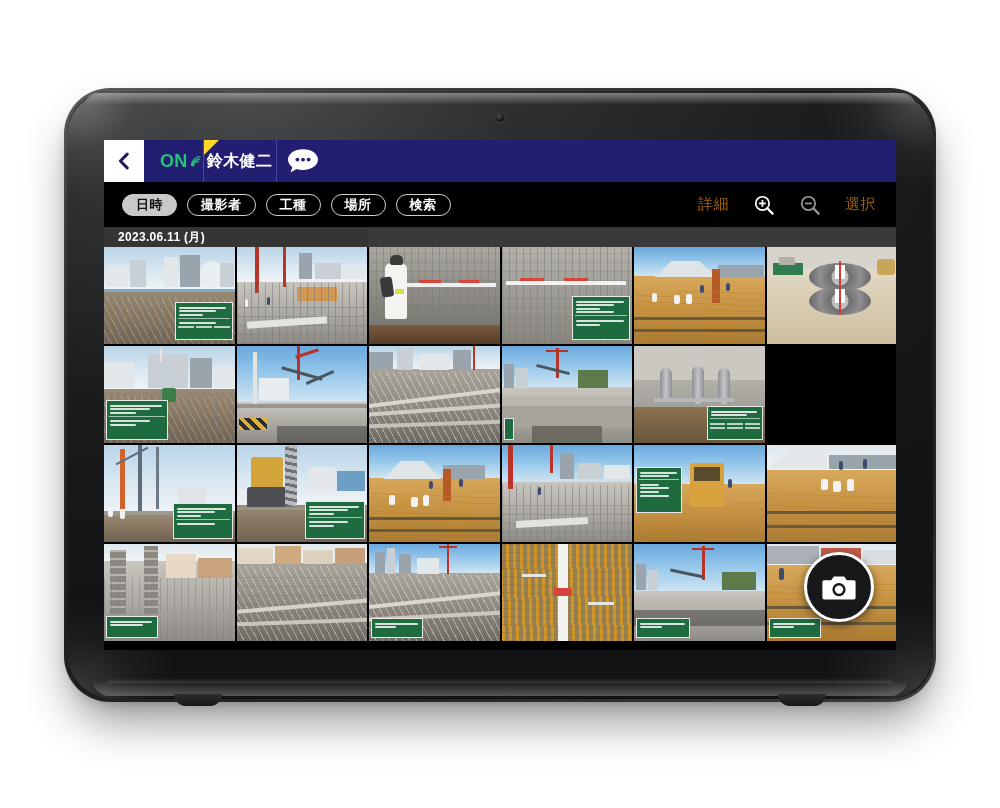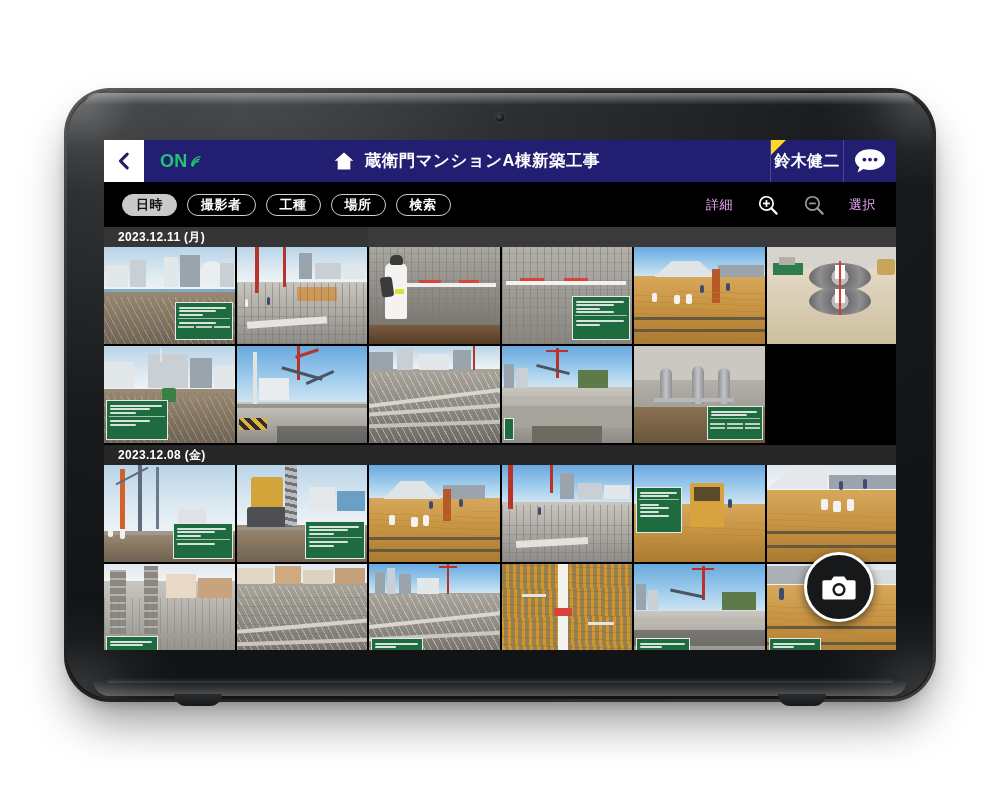--- a/index.html
+++ b/index.html
@@ -116,21 +116,21 @@
   }
   .chips{display:flex;align-items:center;gap:10px;}
   .chip{
     height:22px;min-width:52px;padding:0 13px;border-radius:14px;
     border:1.4px solid #cfcfcf;color:#ffffff;background:transparent;
     font-size:13px;font-weight:bold;display:flex;align-items:center;justify-content:center;
     letter-spacing:.5px;box-sizing:border-box;
   }
   .chip.active{background:#c9c9c9;color:#111;border-color:#c9c9c9;}
   .tools-right{margin-left:auto;display:flex;align-items:center;gap:24px;padding-right:6px;}
-  .tool-text{color:#f0abfc;font-size:13px;letter-spacing:.5px;}
+  .tool-text{color:#a16207;font-size:15px;letter-spacing:.5px;}
   .tool-icn{display:flex;align-items:center;justify-content:center;width:22px;height:22px;}
 
   
   .grid-area{position:relative;height:423px;background:#000;overflow:hidden;}
   .date-bar{
     height:20px;background:linear-gradient(180deg,#3b3b3b,#2c2c2c);
     display:flex;align-items:center;padding-left:14px;position:relative;z-index:3;
   }
   .date-bar.solid{background:#262626;}
   .date-bar span{color:#fff;font-size:12px;font-weight:bold;letter-spacing:.3px;}
@@ -236,28 +236,20 @@
       <div class="conn">
         <span class="conn-on">ON</span>
         <svg width="13" height="13" viewBox="0 0 16 16">
           <path d="M2 13 A11 11 0 0 1 13 2" fill="none" stroke="#23c474" stroke-width="1.7"></path>
           <path d="M3 13 A9 9 0 0 1 12 5.2" fill="none" stroke="#23c474" stroke-width="1.7"></path>
           <path d="M4 13 A7 7 0 0 1 11 8.2" fill="none" stroke="#23c474" stroke-width="1.7"></path>
           <circle cx="3.4" cy="12.8" r="1.5" fill="#23c474"></circle>
         </svg>
       </div>
 
-      <div class="title-wrap">
-        <span class="home-icon">
-          <svg width="22" height="22" viewBox="0 0 24 24">
-            <path d="M12 2.6 L22.2 11.6 L18.9 11.6 L18.9 21.4 L5.1 21.4 L5.1 11.6 L1.8 11.6 Z" fill="#ffffff"></path>
-          </svg>
-        </span>
-        <span class="app-title">蔵衛門マンションA棟新築工事</span>
-      </div>
 
       <div class="user-cell">
         <span class="flag"></span>
         <span class="user-name">鈴木健二</span>
       </div>
 
       <div class="chat-cell">
         <svg width="34" height="28" viewBox="0 0 34 28">
           <path d="M17 2.2 C26 2.2 32 7 32 12.6 C32 18.2 26 23 17 23 C14.6 23 12.4 22.7 10.5 22.1 L4.5 25.6 L6.3 20.2 C3.6 18.3 2 15.6 2 12.6 C2 7 8 2.2 17 2.2 Z" fill="#ffffff"></path>
           <circle cx="11.4" cy="12.6" r="1.9" fill="#221f73"></circle>
@@ -293,21 +285,21 @@
           </svg>
         </span>
         <span class="tool-text">選択</span>
       </div>
     </div>
 
     <div class="grid-area">
 
       <div style="position:relative;">
         <div class="date-bar overlay">
-          <span>2023.12.11 (月)</span>
+          <span>2023.06.11 (月)</span>
         </div>
         <div style="height:20px;background:#3a3a3a;"></div>
 
         <div class="row">
 
           <div class="cell">
               <div class="ph">
             <div class="sky pale"></div>
                 <div class="ground g-dirt"></div>
             <div class="bldg l" style="left:2px;top:18px;width:22px;height:22px"></div>
@@ -524,23 +516,20 @@
                     </div>
                   </div>
             </div>
           </div>
             </div>
 
           <div class="cell empty"></div>
         </div>
       </div>
 
-      <div class="date-bar solid">
-        <span>2023.12.08 (金)</span>
-      </div>
 
       <div class="row">
 
         <div class="cell">
             <div class="ph">
           <div class="sky pale" style="height:70%"></div>
           <div class="ground g-dirt" style="height:30%"></div>
           <div class="crane o" style="left:16px;top:4px;width:5px;height:60px;background:#d2622c"></div>
           <div class="crane" style="left:34px;top:0;width:4px;height:66px;background:#5d6b7a"></div>
           <div class="crane" style="left:52px;top:2px;width:3px;height:62px;background:#6d7a88"></div>

